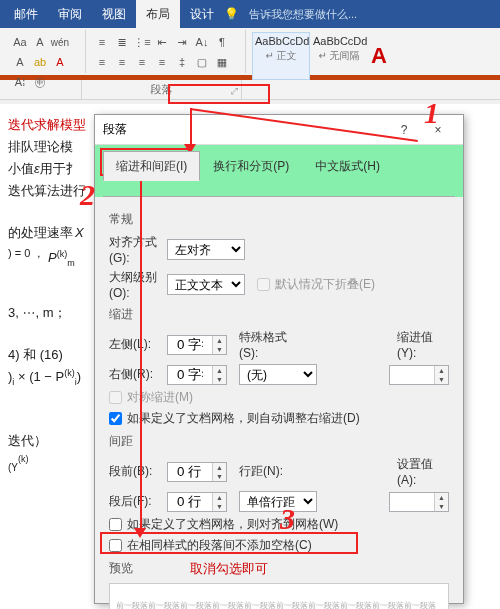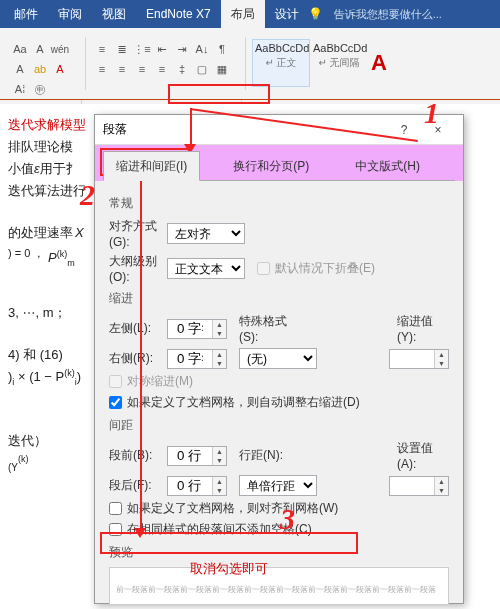--- a/index.html
+++ b/index.html
@@ -6,21 +6,21 @@
 body { width: 500px; height: 609px; background: #f0f0f0; position: relative; overflow: hidden; font-size: 12px; }
 
 
 .menubar { background: #2b579a; color: #fff; height: 28px; display: flex; align-items: center; padding: 0 4px; }
 .menubar .mitem { padding: 0 10px; height: 100%; display: flex; align-items: center; font-size: 12px; }
 .menubar .mitem.active { background: #f3f3f3; color: #333; }
 .menubar .tell { color: #cde; font-size: 11px; margin-left: 6px; }
 .menubar .tellicon { margin-right: 4px; }
 
 
-.ribbon { background: #f3f3f3; height: 72px; border-bottom: 1px solid #c2410c; display: flex; padding: 9px 4px; }
+.ribbon { background: #f3f3f3; height: 52px; border-bottom: 5px solid #c2410c; display: flex; padding: 2px 4px; }
 .ribgroup { border-right: 1px solid #d4d4d4; padding: 2px 6px; display: flex; flex-wrap: wrap; align-content: flex-start; }
 .ribbtn { width: 18px; height: 18px; margin: 1px; display: inline-flex; align-items: center; justify-content: center; color: #555; font-size: 11px; }
 .styles { display: flex; }
 .stylebox { width: 58px; height: 48px; border: 1px solid transparent; text-align: center; padding: 2px; font-size: 10px; color: #555; }
 .stylebox.sel { border: 1px solid #b8d6f0; background: #e8f1fb; }
 .stylebox .prev { font-size: 11px; color: #333; }
 .stylebox .name { color: #777; margin-top: 2px; }
 
 
 .ribfoot { background: #f3f3f3; height: 20px; border-bottom: 1px solid #d4d4d4; display: flex; }
@@ -30,21 +30,21 @@
 
 .doc { position: absolute; left: 0; top: 104px; width: 100%; height: 505px; background: #fff; padding: 10px 8px; color: #222; font-size: 13px; line-height: 1.7; }
 .doc .redtxt { color: #c00; }
 
 
 .dialog { position: absolute; left: 94px; top: 114px; width: 370px; height: 490px; background: #f0f0f0; border: 1px solid #999; box-shadow: 2px 2px 8px rgba(0,0,0,.3); }
 .dlgTitle { height: 30px; display: flex; align-items: center; padding: 0 8px; background: #fff; border-bottom: 1px solid #ddd; }
 .dlgTitle .ttl { flex: 1; font-size: 12px; }
 .dlgTitle .tbtn { width: 34px; height: 24px; display: flex; align-items: center; justify-content: center; color: #444; }
 
-.tabs { display: flex; padding: 6px 8px 0 8px; background: #f0abfc; gap: 20px; }
+.tabs { display: flex; padding: 6px 8px 16px 8px; background: #86efac; }
 .tab { padding: 6px 12px 5px 12px; font-size: 12px; color: #333; border: 1px solid transparent; }
 .tab.active { background: #f0f0f0; border: 1px solid #aaa; border-bottom: 1px solid #f0f0f0; position: relative; z-index: 2; }
 .tabline { height: 1px; background: #aaa; margin: -1px 8px 0 8px; }
 
 .dlgbody { padding: 8px 14px; font-size: 12px; color: #333; }
 .section { margin-top: 6px; }
 .seclabel { color: #555; margin-bottom: 6px; }
 .row { display: flex; align-items: center; margin: 4px 0; }
 .lbl { width: 58px; color: #333; }
 .lbl2 { width: 62px; color: #333; margin-left: 12px; }
@@ -71,21 +71,20 @@
 
 .watermark { position: absolute; color: #ddd; font-size: 16px; letter-spacing: 1px; top: 220px; left: 120px; z-index: 0; }
 </style>
 </head>
 <body>
 
 <div class="menubar">
   <div class="mitem">邮件</div>
   <div class="mitem">审阅</div>
   <div class="mitem">视图</div>
-  <div class="mitem">EndNote X7</div>
   <div class="mitem active">布局</div>
   <div class="mitem">设计</div>
   <span class="tellicon">💡</span>
   <span class="tell">告诉我您想要做什么...</span>
 </div>
 
 <div class="ribbon">
   <div class="ribgroup" style="width:82px">
     <span class="ribbtn">Aa</span>
     <span class="ribbtn">A</span>

